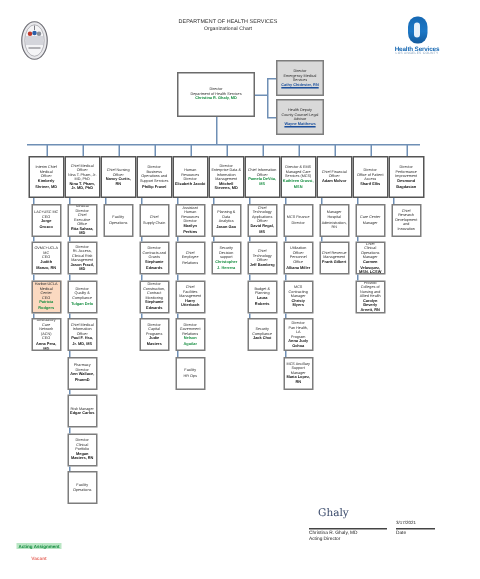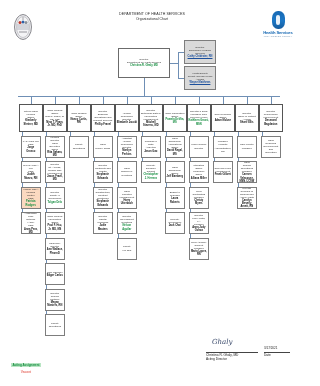--- a/index.html
+++ b/index.html
@@ -60,21 +60,21 @@
   .ln.h{height:0.5px;}
 
   
   .legend{position:absolute;left:6px;top:352px;width:40px;text-align:center;}
   .legend .g{font-size:3px;font-weight:bold;color:#138c3e;background:#b9e6c4;display:inline-block;padding:0 1px;}
   .legend .r{font-size:3.2px;font-weight:bold;color:#e8736a;}
 
   
   .sig{position:absolute;left:206px;top:344px;width:88px;}
   .sig .scr{
-    font-family:"DejaVu Serif",serif;font-style:italic;font-size:7px;
+    font-family:"DejaVu Serif",serif;font-size:7px;
     color:#3a4a6b;position:absolute;left:6px;top:-6px;
   }
   .sig .rule{position:absolute;left:0;top:8px;width:52px;border-top:0.5px solid #444;}
   .sig .rule2{position:absolute;left:58px;top:8px;width:26px;border-top:0.5px solid #444;}
   .sig .nm{position:absolute;left:0;top:9px;font-size:3.2px;line-height:4.2px;color:#1a1a1a;}
   .sig .dt{position:absolute;left:58px;top:2px;font-size:3px;color:#1a1a1a;}
   .sig .dlab{position:absolute;left:58px;top:9px;font-size:3.2px;color:#1a1a1a;}
 </style>
 </head>
 <body>

